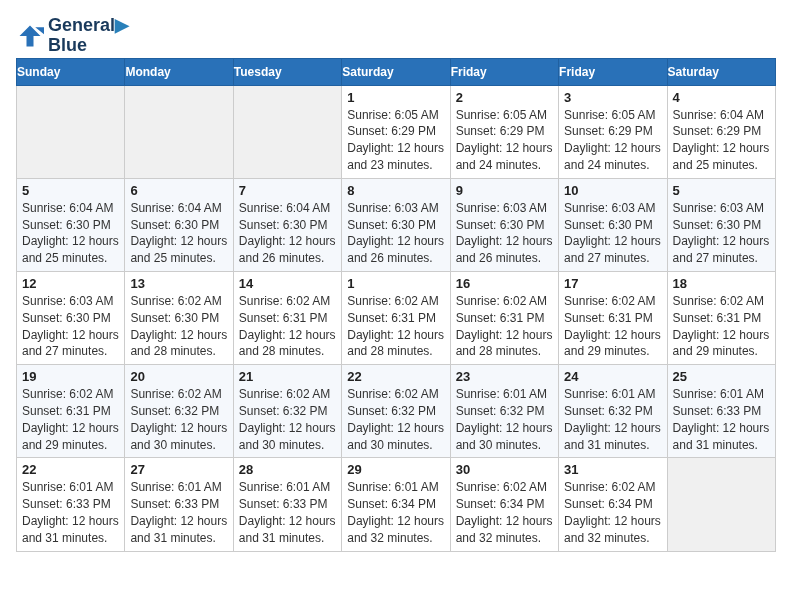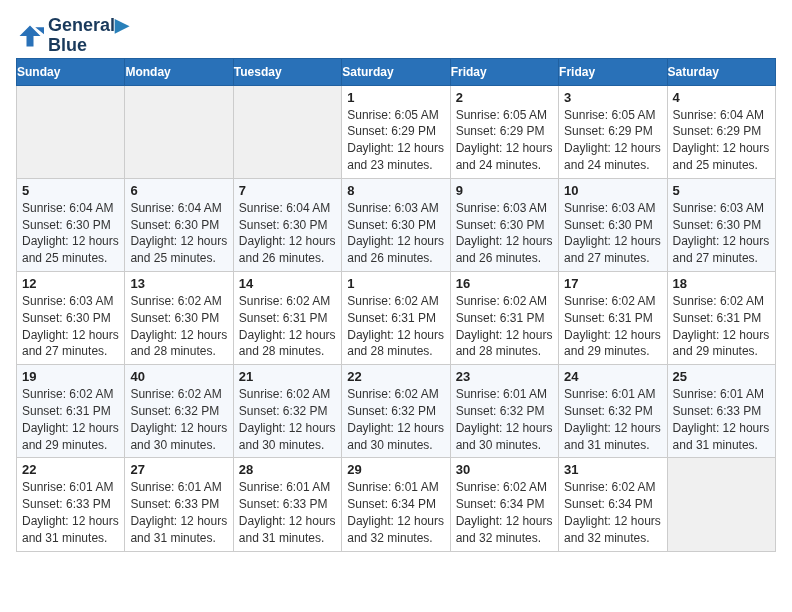--- a/index.html
+++ b/index.html
@@ -199,21 +199,21 @@
           <div class="day-num">18</div>
           <div class="day-info">Sunrise: 6:02 AM<br>Sunset: 6:31 PM<br>Daylight: 12 hours and 29 minutes.</div>
         </td>
       </tr>
       <tr>
         <td>
           <div class="day-num">19</div>
           <div class="day-info">Sunrise: 6:02 AM<br>Sunset: 6:31 PM<br>Daylight: 12 hours and 29 minutes.</div>
         </td>
         <td>
-          <div class="day-num">40</div>
+          <div class="day-num">20</div>
           <div class="day-info">Sunrise: 6:02 AM<br>Sunset: 6:32 PM<br>Daylight: 12 hours and 30 minutes.</div>
         </td>
         <td>
           <div class="day-num">21</div>
           <div class="day-info">Sunrise: 6:02 AM<br>Sunset: 6:32 PM<br>Daylight: 12 hours and 30 minutes.</div>
         </td>
         <td>
           <div class="day-num">22</div>
           <div class="day-info">Sunrise: 6:02 AM<br>Sunset: 6:32 PM<br>Daylight: 12 hours and 30 minutes.</div>
         </td>

